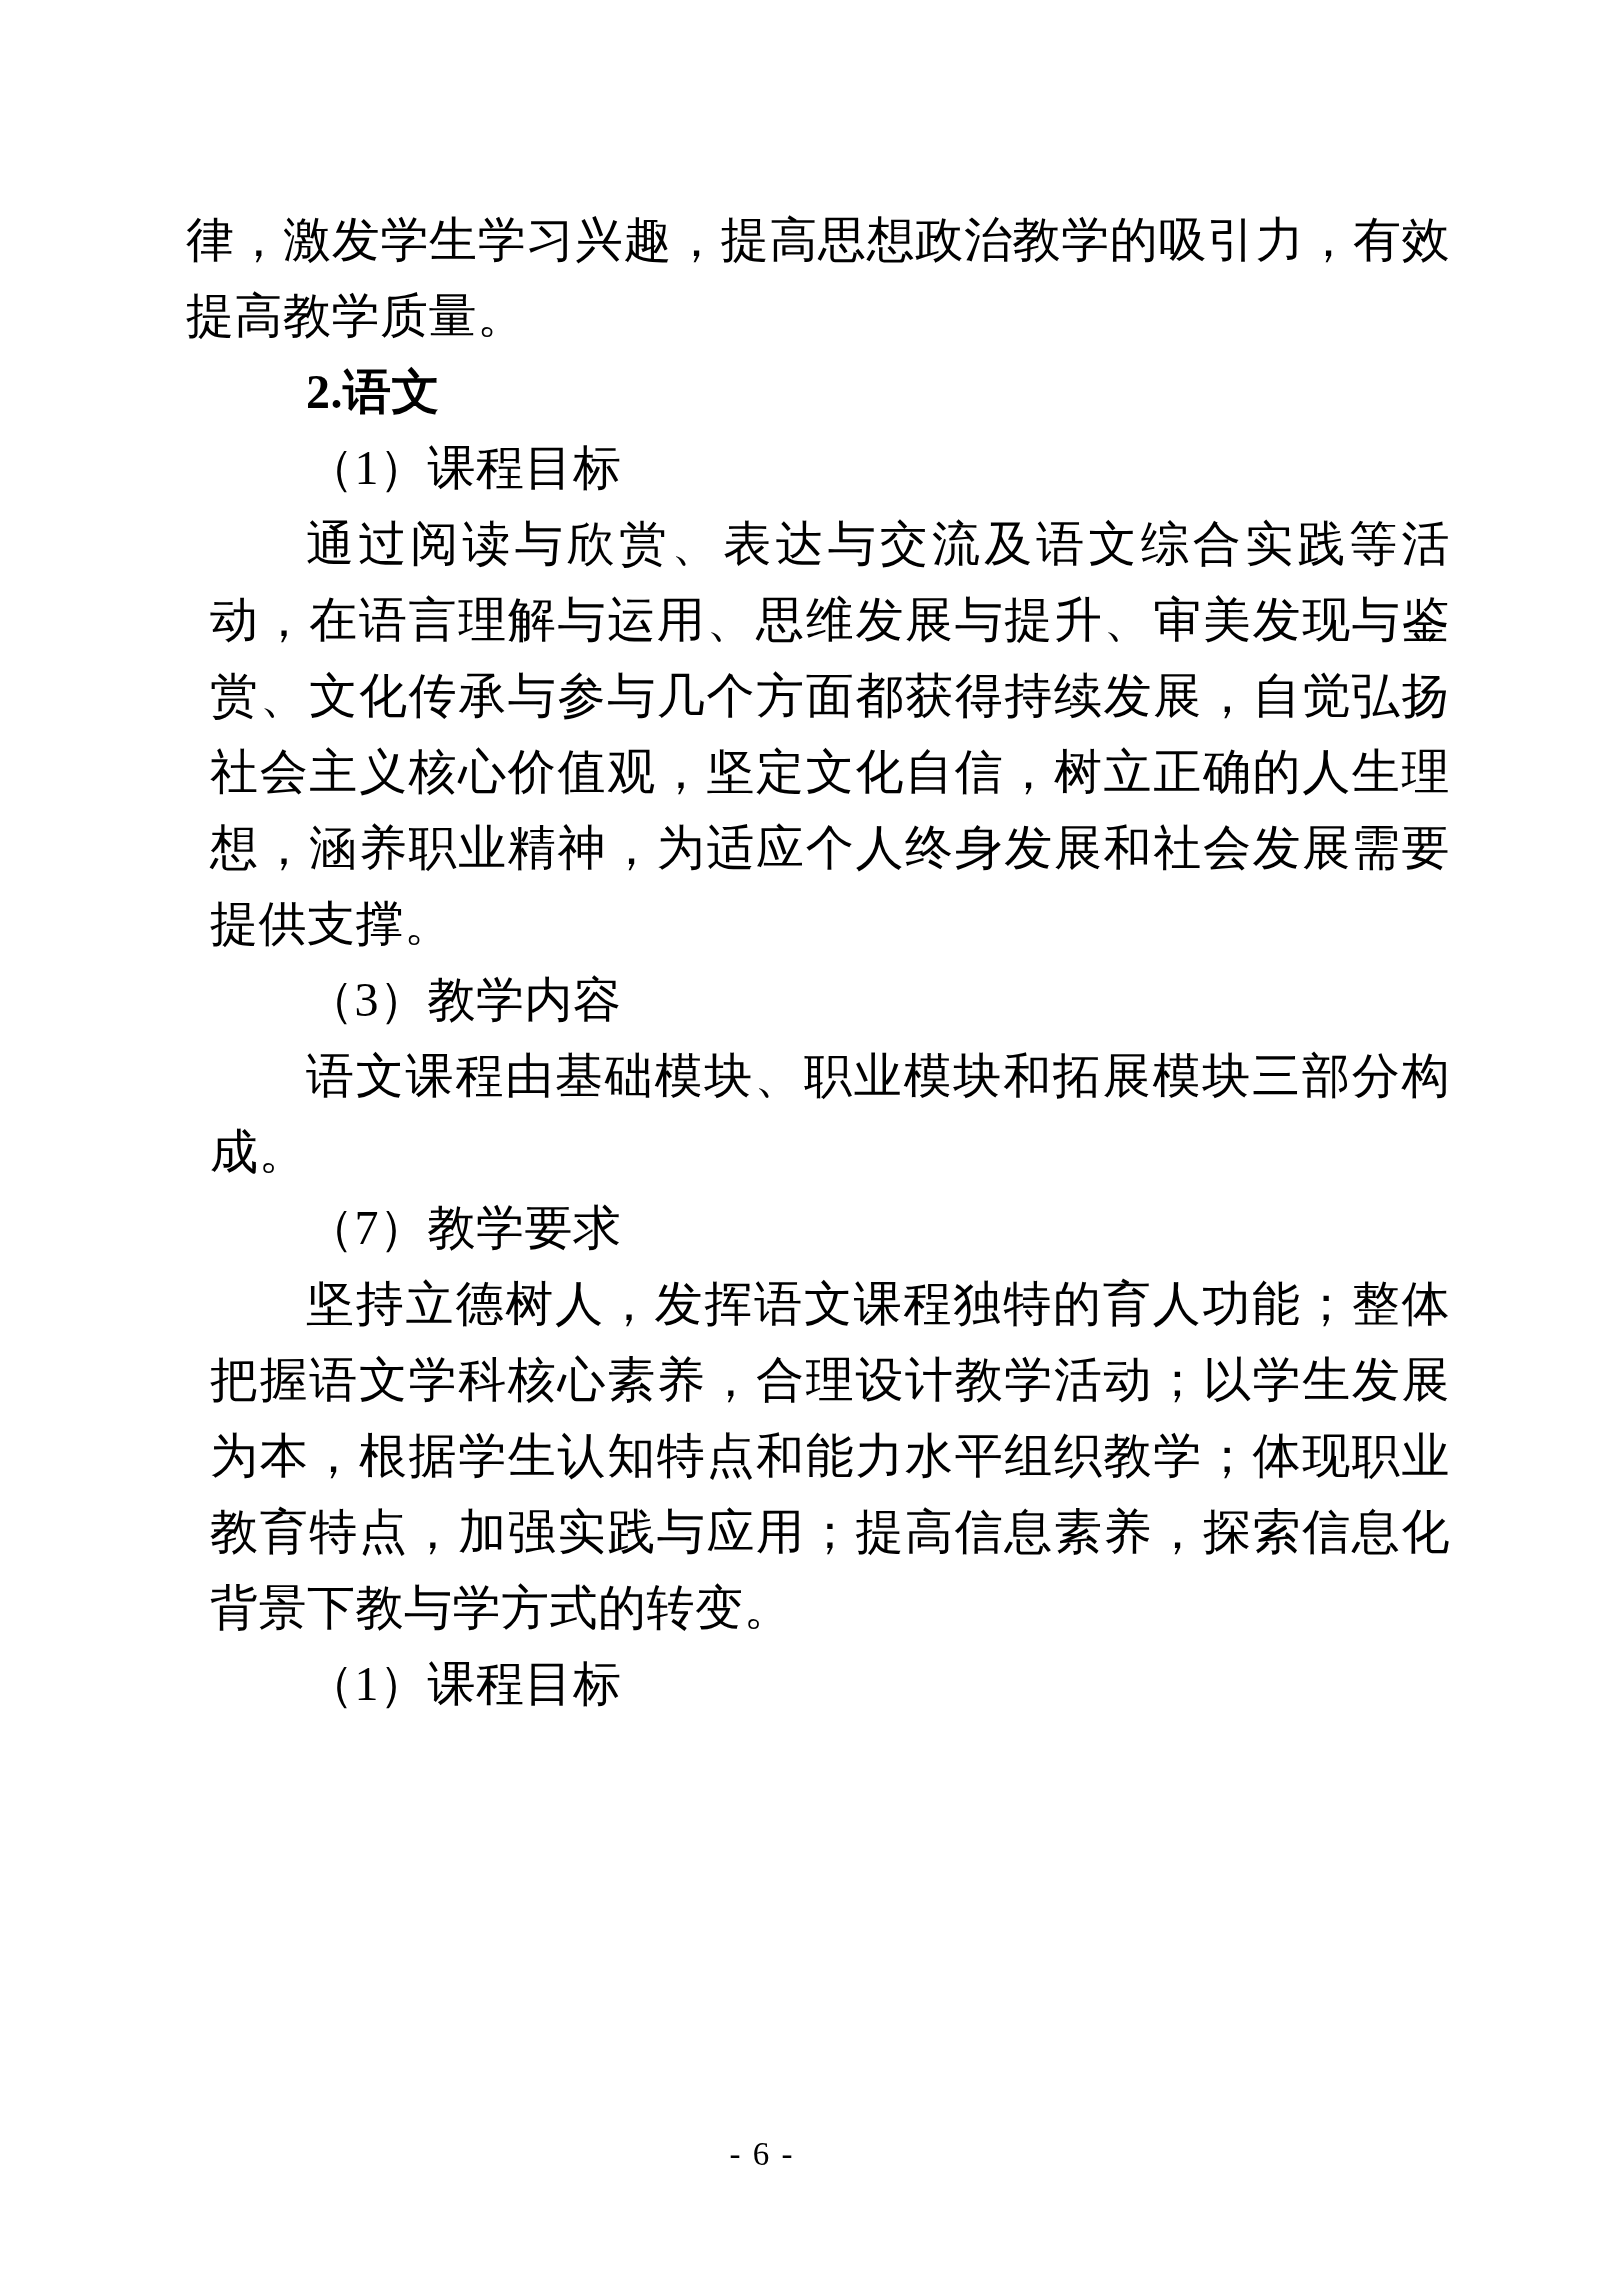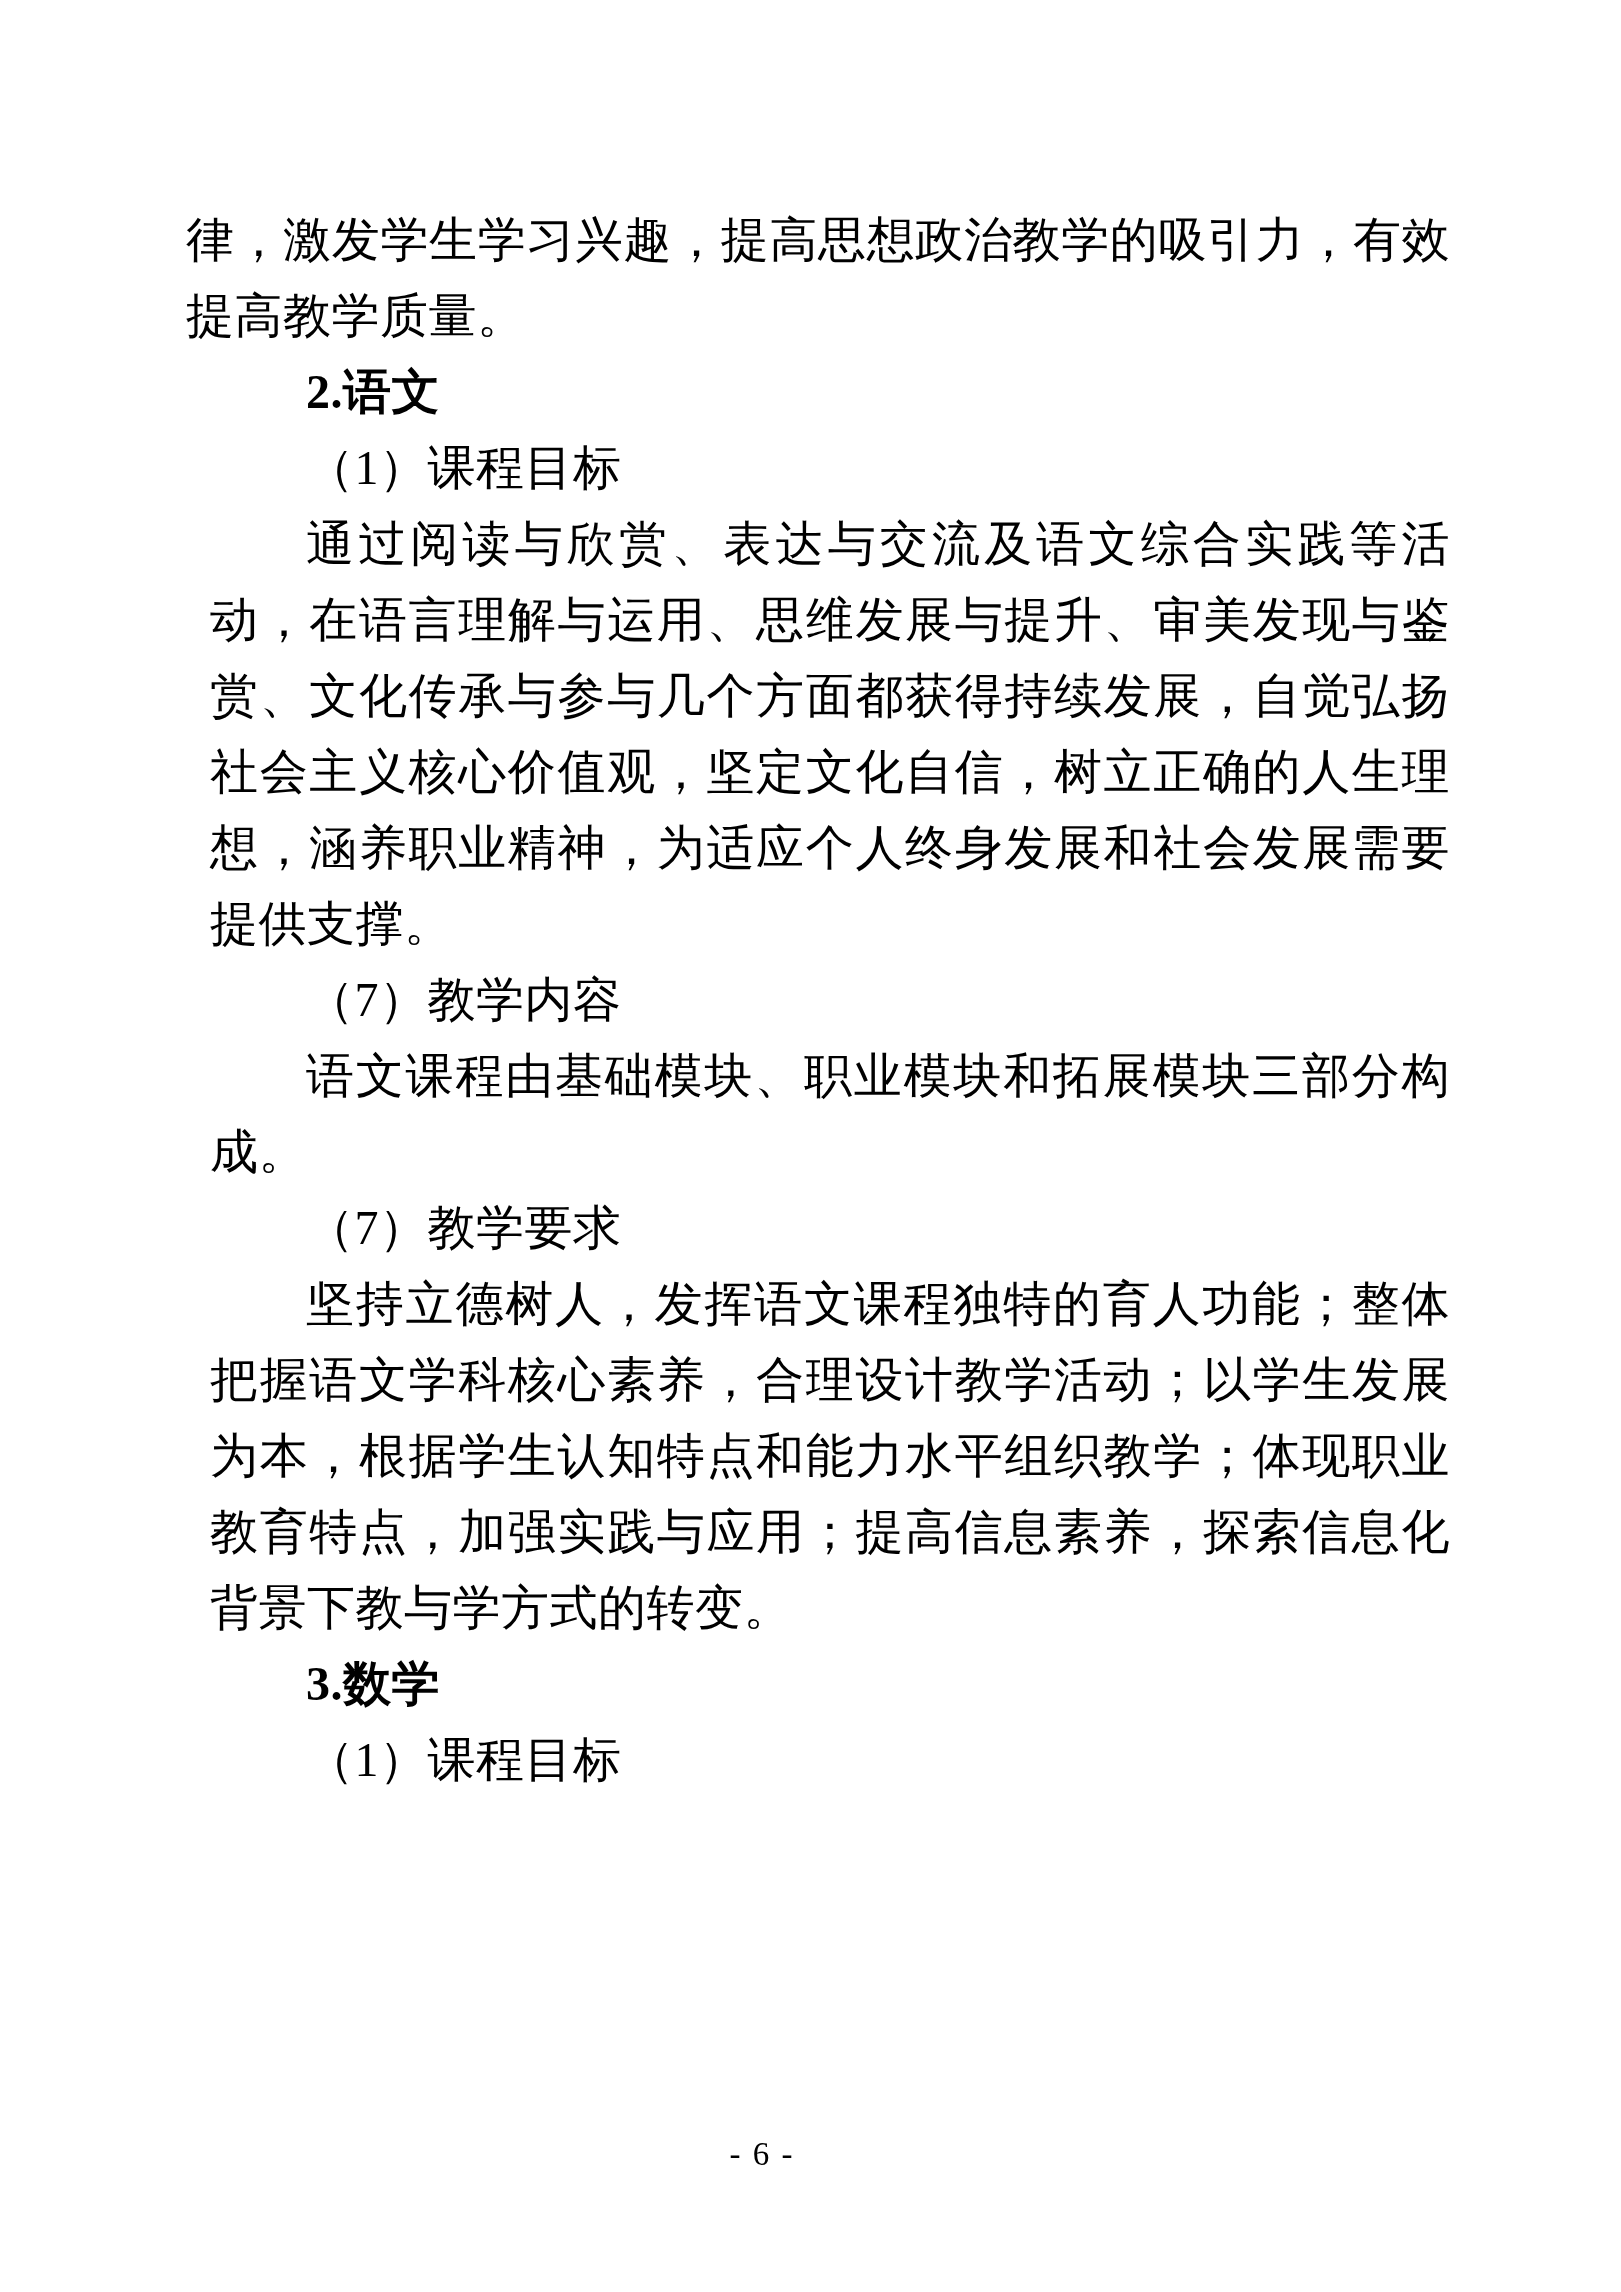--- a/index.html
+++ b/index.html
@@ -65,24 +65,23 @@
 </style>
 </head>
 <body>
 
 <div class="page">
   <main class="content" id="content">
       <p class="block body-continued">律，激发学生学习兴趣，提高思想政治教学的吸引力，有效提高教学质量。</p>
       <p class="block heading">2.语文</p>
       <p class="block subheading">（1）课程目标</p>
       <p class="block body">通过阅读与欣赏、表达与交流及语文综合实践等活动，在语言理解与运用、思维发展与提升、审美发现与鉴赏、文化传承与参与几个方面都获得持续发展，自觉弘扬社会主义核心价值观，坚定文化自信，树立正确的人生理想，涵养职业精神，为适应个人终身发展和社会发展需要提供支撑。</p>
-      <p class="block subheading">（7）教学内容</p>
+      <p class="block subheading">（3）教学内容</p>
       <p class="block body">语文课程由基础模块、职业模块和拓展模块三部分构成。</p>
       <p class="block subheading">（7）教学要求</p>
       <p class="block body">坚持立德树人，发挥语文课程独特的育人功能；整体把握语文学科核心素养，合理设计教学活动；以学生发展为本，根据学生认知特点和能力水平组织教学；体现职业教育特点，加强实践与应用；提高信息素养，探索信息化背景下教与学方式的转变。</p>
-      <p class="block heading">3.数学</p>
       <p class="block subheading">（1）课程目标</p>
     </main>
   <footer class="page-footer">
     <span class="num">- 6 -</span>
   </footer>
 </div>
 
 
 </body></html>

